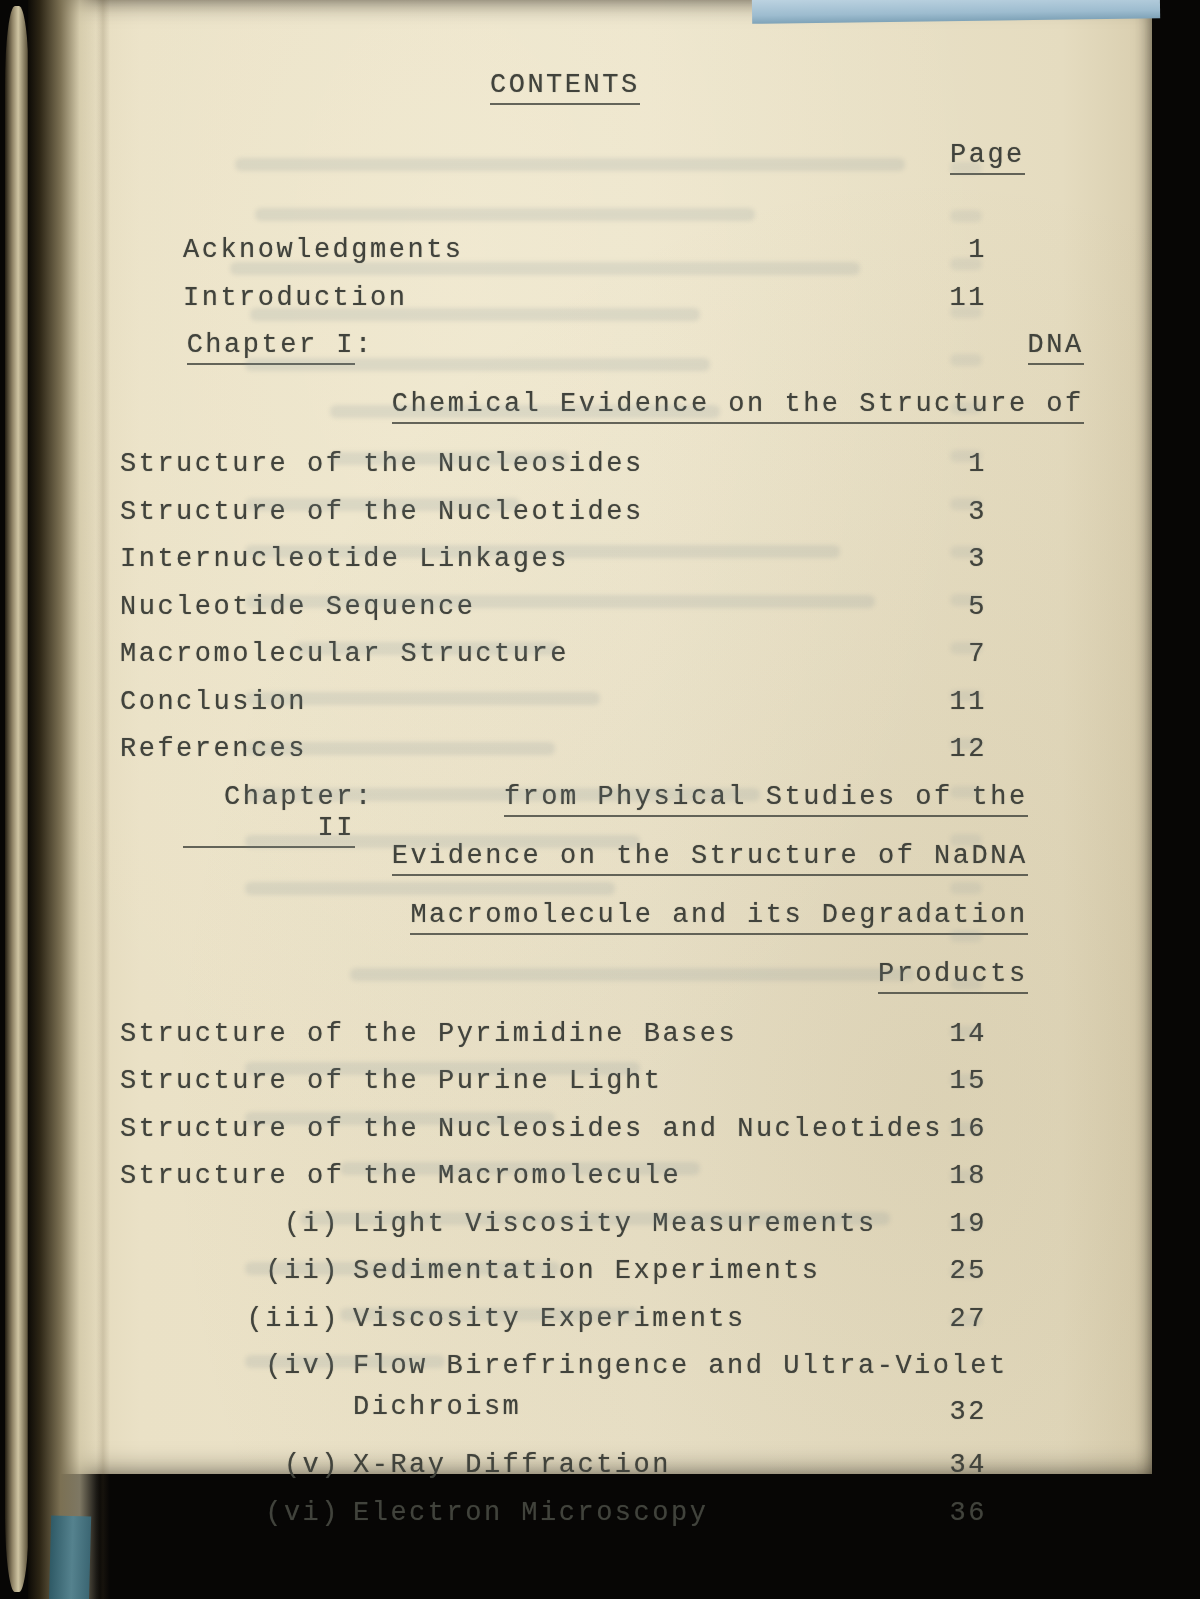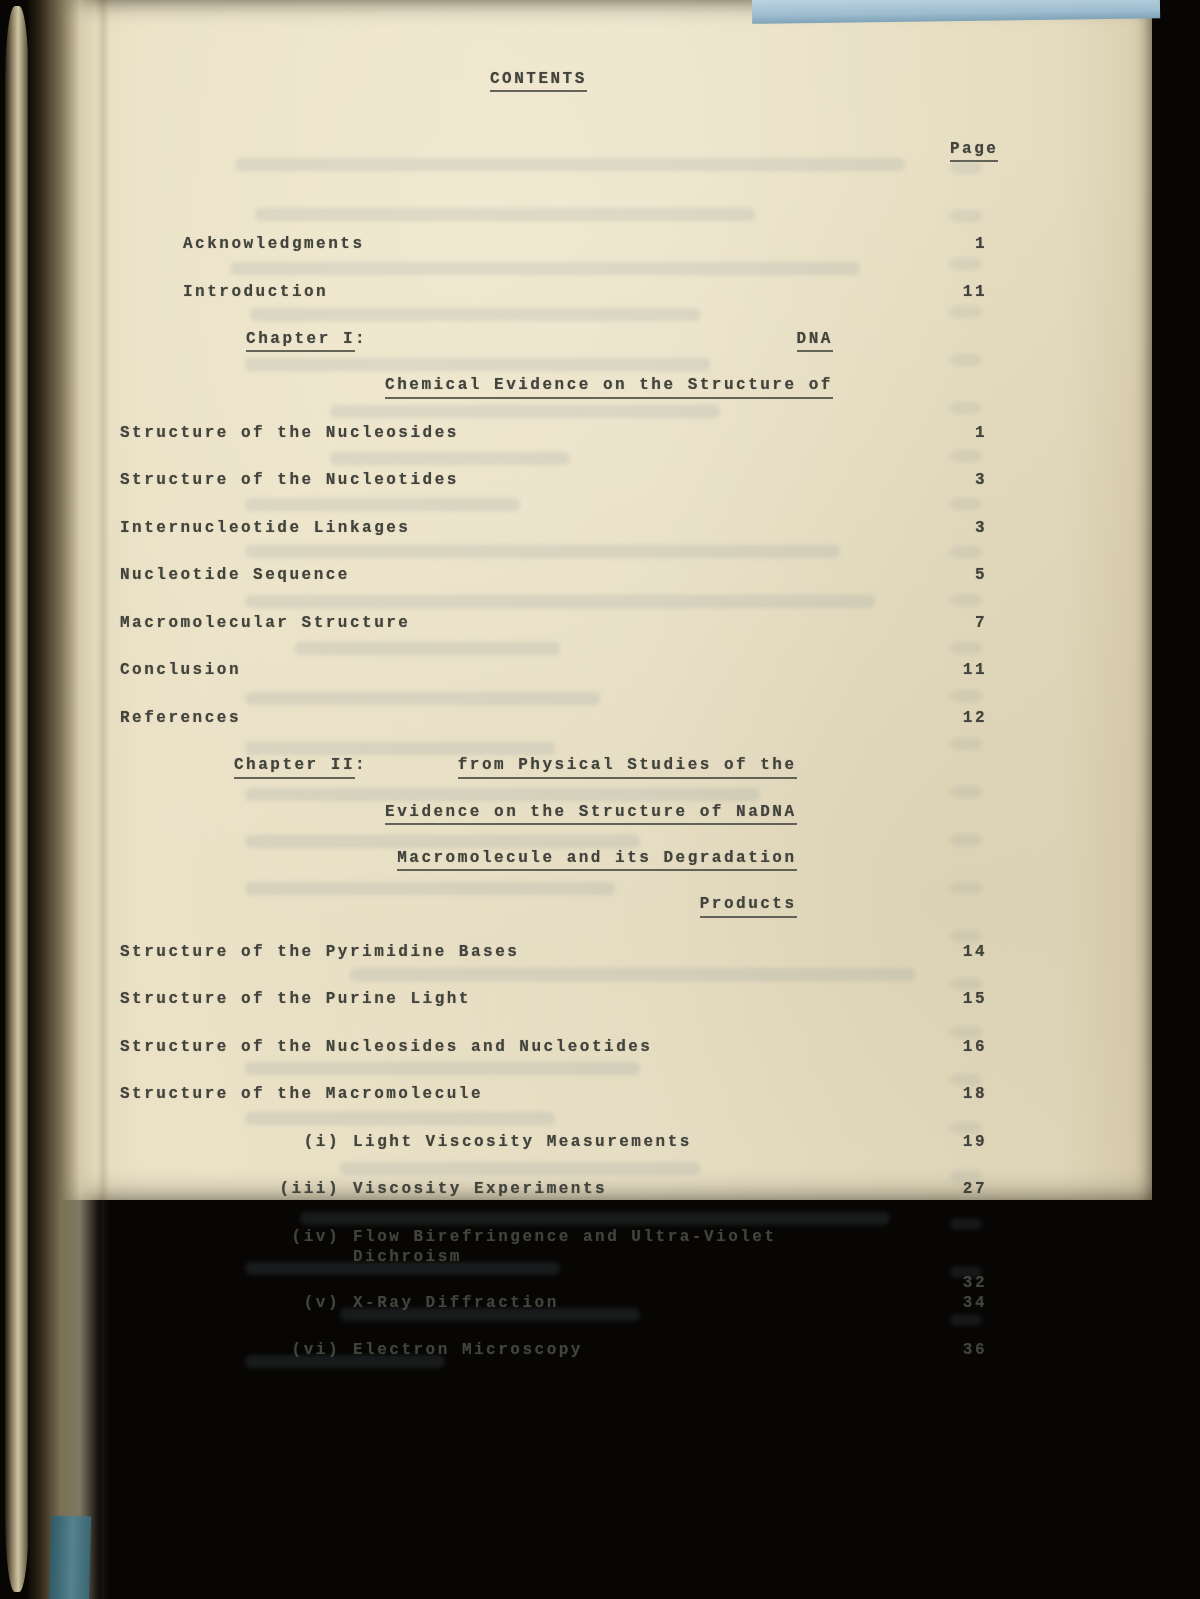--- a/index.html
+++ b/index.html
@@ -13,31 +13,31 @@
 
   
   .edge-sliver{
     position:absolute;left:5px;top:6px;width:24px;height:1586px;
     background:linear-gradient(90deg,#221c10 0%,#8d8164 30%,#cfc5a3 55%,#6b6148 90%,#16120a 100%);
     border-radius:10px/80px;
   }
 
   
   .paper{
-    position:absolute;left:28px;top:0;width:1124px;height:1200px;
+    position:absolute;left:28px;top:0;width:1124px;height:1474px;
     background:
       radial-gradient(ellipse at 38% 18%, rgba(255,250,230,0.25) 0%, rgba(255,250,230,0) 55%),
       radial-gradient(ellipse at 80% 75%, rgba(120,100,55,0.10) 0%, rgba(120,100,55,0) 60%),
       linear-gradient(90deg,#ddd2b2 0%,#eae1c6 10%,#ece4cb 55%,#e5dcc0 92%,#d8cdae 100%);
     box-shadow:
       inset 0 14px 22px -12px rgba(20,15,5,0.55),
       inset 0 -16px 26px -14px rgba(20,15,5,0.5),
       inset -10px 0 18px -10px rgba(20,15,5,0.55);
     color:#41433c;
-    font-weight:700;font-size:16px;line-height:1.15;letter-spacing:2.5px;
+    font-weight:400;font-size:27px;line-height:1.15;letter-spacing:2.5px;
     text-shadow:0 0 1px rgba(65,67,60,0.55);
   }
 
   
   .binding{
     position:absolute;left:28px;top:0;width:72px;height:1599px;
     background:linear-gradient(90deg,#0c0a06 0%,#2c2515 16%,#7b7053 45%,rgba(205,195,162,0.6) 72%,rgba(232,223,196,0) 100%);
     pointer-events:none;
   }
   .crease{
@@ -76,21 +76,21 @@
 
   .toc{position:absolute;left:0;top:222px;width:1124px;}
   .row{position:relative;min-height:47.5px;box-sizing:border-box;padding-top:13px;}
   .row.indent0{padding-left:155px;}
   .row.indent1{padding-left:92px;}
   .row.indent2{padding-left:202px;display:flex;align-items:flex-start;}
   .row.chapter{padding-left:155px;display:flex;align-items:flex-start;margin-bottom:12px;text-align:right;}
 
   .numeral{display:inline-block;width:110px;text-align:right;margin-right:13px;flex:none;}
   .label{display:inline-block;}
-  .label2{display:block;margin-top:2px;}
+  .label2{display:block;margin-top:10px;}
   .rowpad{margin-bottom:14px;}
 
   .chapter-label{flex:none;width:172px;}
   .chapter-colon{flex:none;margin-right:18px;}
   .chapter-title{display:inline-block;}
   .title-line{display:block;margin-bottom:24px;}
   .title-line:last-child{margin-bottom:0;}
 
   .page-num{position:absolute;left:915px;top:13px;width:44px;text-align:right;}
   .page-num.low{top:59px;}
@@ -133,20 +133,25 @@
           </span>
         </div>
         <div class="row indent1"><span class="label">Structure of the Pyrimidine Bases</span><span class="page-num">14</span></div>
         <div class="row indent1"><span class="label">Structure of the Purine Light</span><span class="page-num">15</span></div>
         <div class="row indent1"><span class="label">Structure of the Nucleosides and Nucleotides</span><span class="page-num">16</span></div>
         <div class="row indent1"><span class="label">Structure of the Macromolecule</span><span class="page-num">18</span></div>
         <div class="row indent2">
           <span class="numeral">(i)</span>
           <span class="label">Light Viscosity Measurements</span>
           <span class="page-num">19</span>
+        </div>
+        <div class="row indent2">
+          <span class="numeral">(ii)</span>
+          <span class="label">Sedimentation Experiments</span>
+          <span class="page-num">25</span>
         </div>
         <div class="row indent2">
           <span class="numeral">(iii)</span>
           <span class="label">Viscosity Experiments</span>
           <span class="page-num">27</span>
         </div>
         <div class="row indent2 rowpad">
           <span class="numeral">(iv)</span>
           <span class="label"><span>Flow Birefringence and Ultra-Violet</span><span class="label2">Dichroism</span></span>
           <span class="page-num low">32</span>

